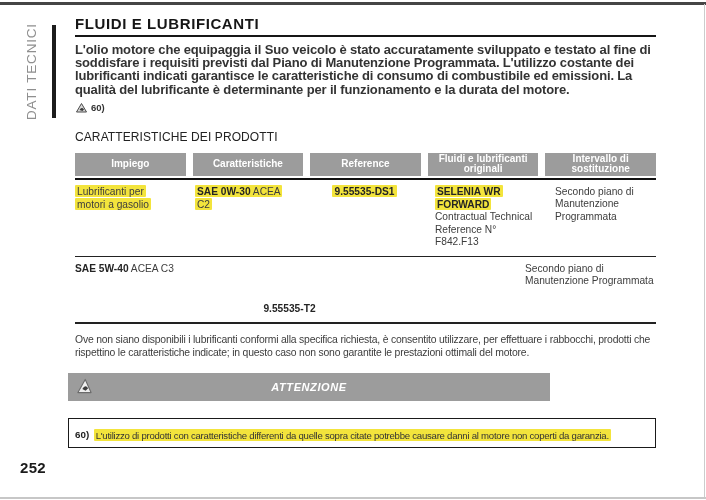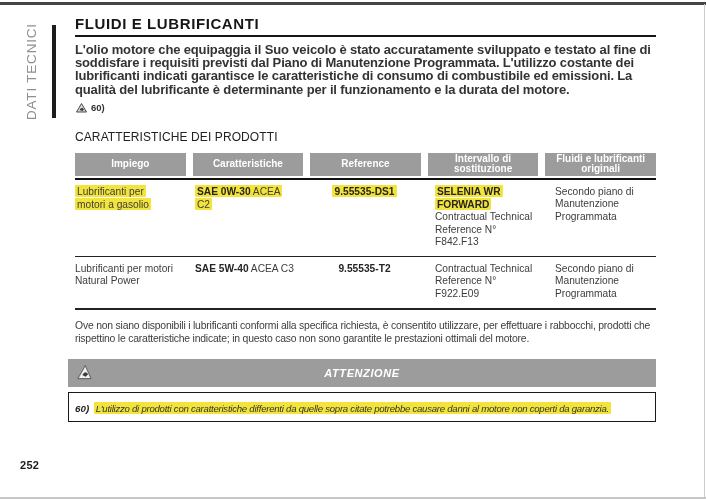--- a/index.html
+++ b/index.html
@@ -54,47 +54,47 @@
     flex: 1 1 0; background: #9c9c9c; color: #ffffff; font-weight: bold;
     font-size: 10px; line-height: 10px; text-align: center; height: 23px;
     display: flex; align-items: center; justify-content: center; padding: 0 4px;
   }
   .tbl-body { border-top: 2.5px solid #111; margin-top: 2px; }
   .trow { display: flex; gap: 19px; padding: 6px 0 7px 0; }
   .trow + .trow { border-top: 1px solid #222; }
   .tbl-body { border-bottom: 2px solid #222; }
   .tcell { flex: 1 1 0; font-size: 10.2px; line-height: 12.6px; color: #3d3d3d; padding-right: 2px; }
   .tcell.center { text-align: center; }
-  .b { font-weight: bold; color: #242424; }
+  .b { font-weight: bold; color: #242424; margin-top: 40px; }
   .hl { background: #f3e43c; padding: 0.5px 2px; border-radius: 1px;
         -webkit-box-decoration-break: clone; box-decoration-break: clone; }
   .after-note {
     margin-top: 9px; font-size: 10.4px; line-height: 13px;
     letter-spacing: -0.2px; color: #3d3d3d;
   }
   .warning-bar {
     margin-top: 14px; height: 28px; background: #9c9c9c; position: relative;
     display: flex; align-items: center; justify-content: center;
-    margin-left: -7px; width: 588px;
+    margin-left: -7px; width: 482px;
   }
   .warning-bar .label {
     color: #ffffff; font-weight: bold; font-style: italic;
     font-size: 11px; letter-spacing: 0.6px;
   }
   .warning-bar .w-icon { position: absolute; left: 7px; top: 4px; }
   .footnote-box {
-    margin-top: 5px; margin-left: -7px; width: 588px;
+    margin-top: 17px; margin-left: -7px; width: 588px;
     border: 1.5px solid #1a1a1a; padding: 5px 6px 5px 6px;
-    font-style: italic; overflow: hidden; white-space: nowrap;
+    overflow: hidden; white-space: nowrap;
   }
   .footnote-box .ref { font-weight: bold; font-size: 9.8px; color: #222; }
   .footnote-box .txt { font-size: 9.6px; letter-spacing: -0.25px; color: #333; }
   .page-number {
     position: absolute; left: 20px; top: 459px;
-    font-size: 11px; font-weight: bold; color: #1b1b1b; letter-spacing: 0.3px;
+    font-size: 15px; font-weight: bold; color: #1b1b1b; letter-spacing: 0.3px;
   }
 </style>
 </head>
 <body>
 
 <div class="page-edge-top"></div>
 <div class="page-edge-right"></div>
 <div class="page-edge-bottom"></div>
 
 <div class="sidebar-label">DATI TECNICI</div>
@@ -116,22 +116,22 @@
     <span class="ref">60)</span>
   </div>
 
   <div class="section-heading">CARATTERISTICHE DEI PRODOTTI</div>
 
   <div class="tbl">
     <div class="tbl-head">
       <div class="hcell">Impiego</div>
       <div class="hcell">Caratteristiche</div>
       <div class="hcell">Reference</div>
+      <div class="hcell">Fluidi e lubrificanti originali</div>
       <div class="hcell">Intervallo di sostituzione</div>
-      <div class="hcell">Fluidi e lubrificanti originali</div>
     </div>
 
     <div class="tbl-body">
 
       <div class="trow">
         <div class="tcell">
           <span class="hl">Lubrificanti per motori a gasolio</span>
         </div>
         <div class="tcell">
           <span class="hl"><span class="b">SAE 0W-30</span><span> ACEA C2</span></span>
@@ -140,27 +140,25 @@
           <span class="hl b">9.55535-DS1</span>
         </div>
         <div class="tcell">
           <div><span class="hl b">SELENIA WR FORWARD</span></div>
           <div>Contractual Technical Reference N° F842.F13</div>
         </div>
         <div class="tcell">Secondo piano di Manutenzione Programmata</div>
       </div>
 
       <div class="trow">
-        <div class="tcell">Lubrificanti per motori Natural Power</div>
         <div class="tcell">
           <span class="b">SAE 5W-40</span><span> ACEA C3</span>
         </div>
         <div class="tcell center b">9.55535-T2</div>
         <div class="tcell">
-          <div>Contractual Technical Reference N° F922.E09</div>
         </div>
         <div class="tcell">Secondo piano di Manutenzione Programmata</div>
       </div>
 
     </div>
   </div>
 
   <p class="after-note">Ove non siano disponibili i lubrificanti conformi alla specifica richiesta, è consentito utilizzare, per effettuare i rabbocchi, prodotti che rispettino le caratteristiche indicate; in questo caso non sono garantite le prestazioni ottimali del motore.</p>
 
   <div class="warning-bar">

